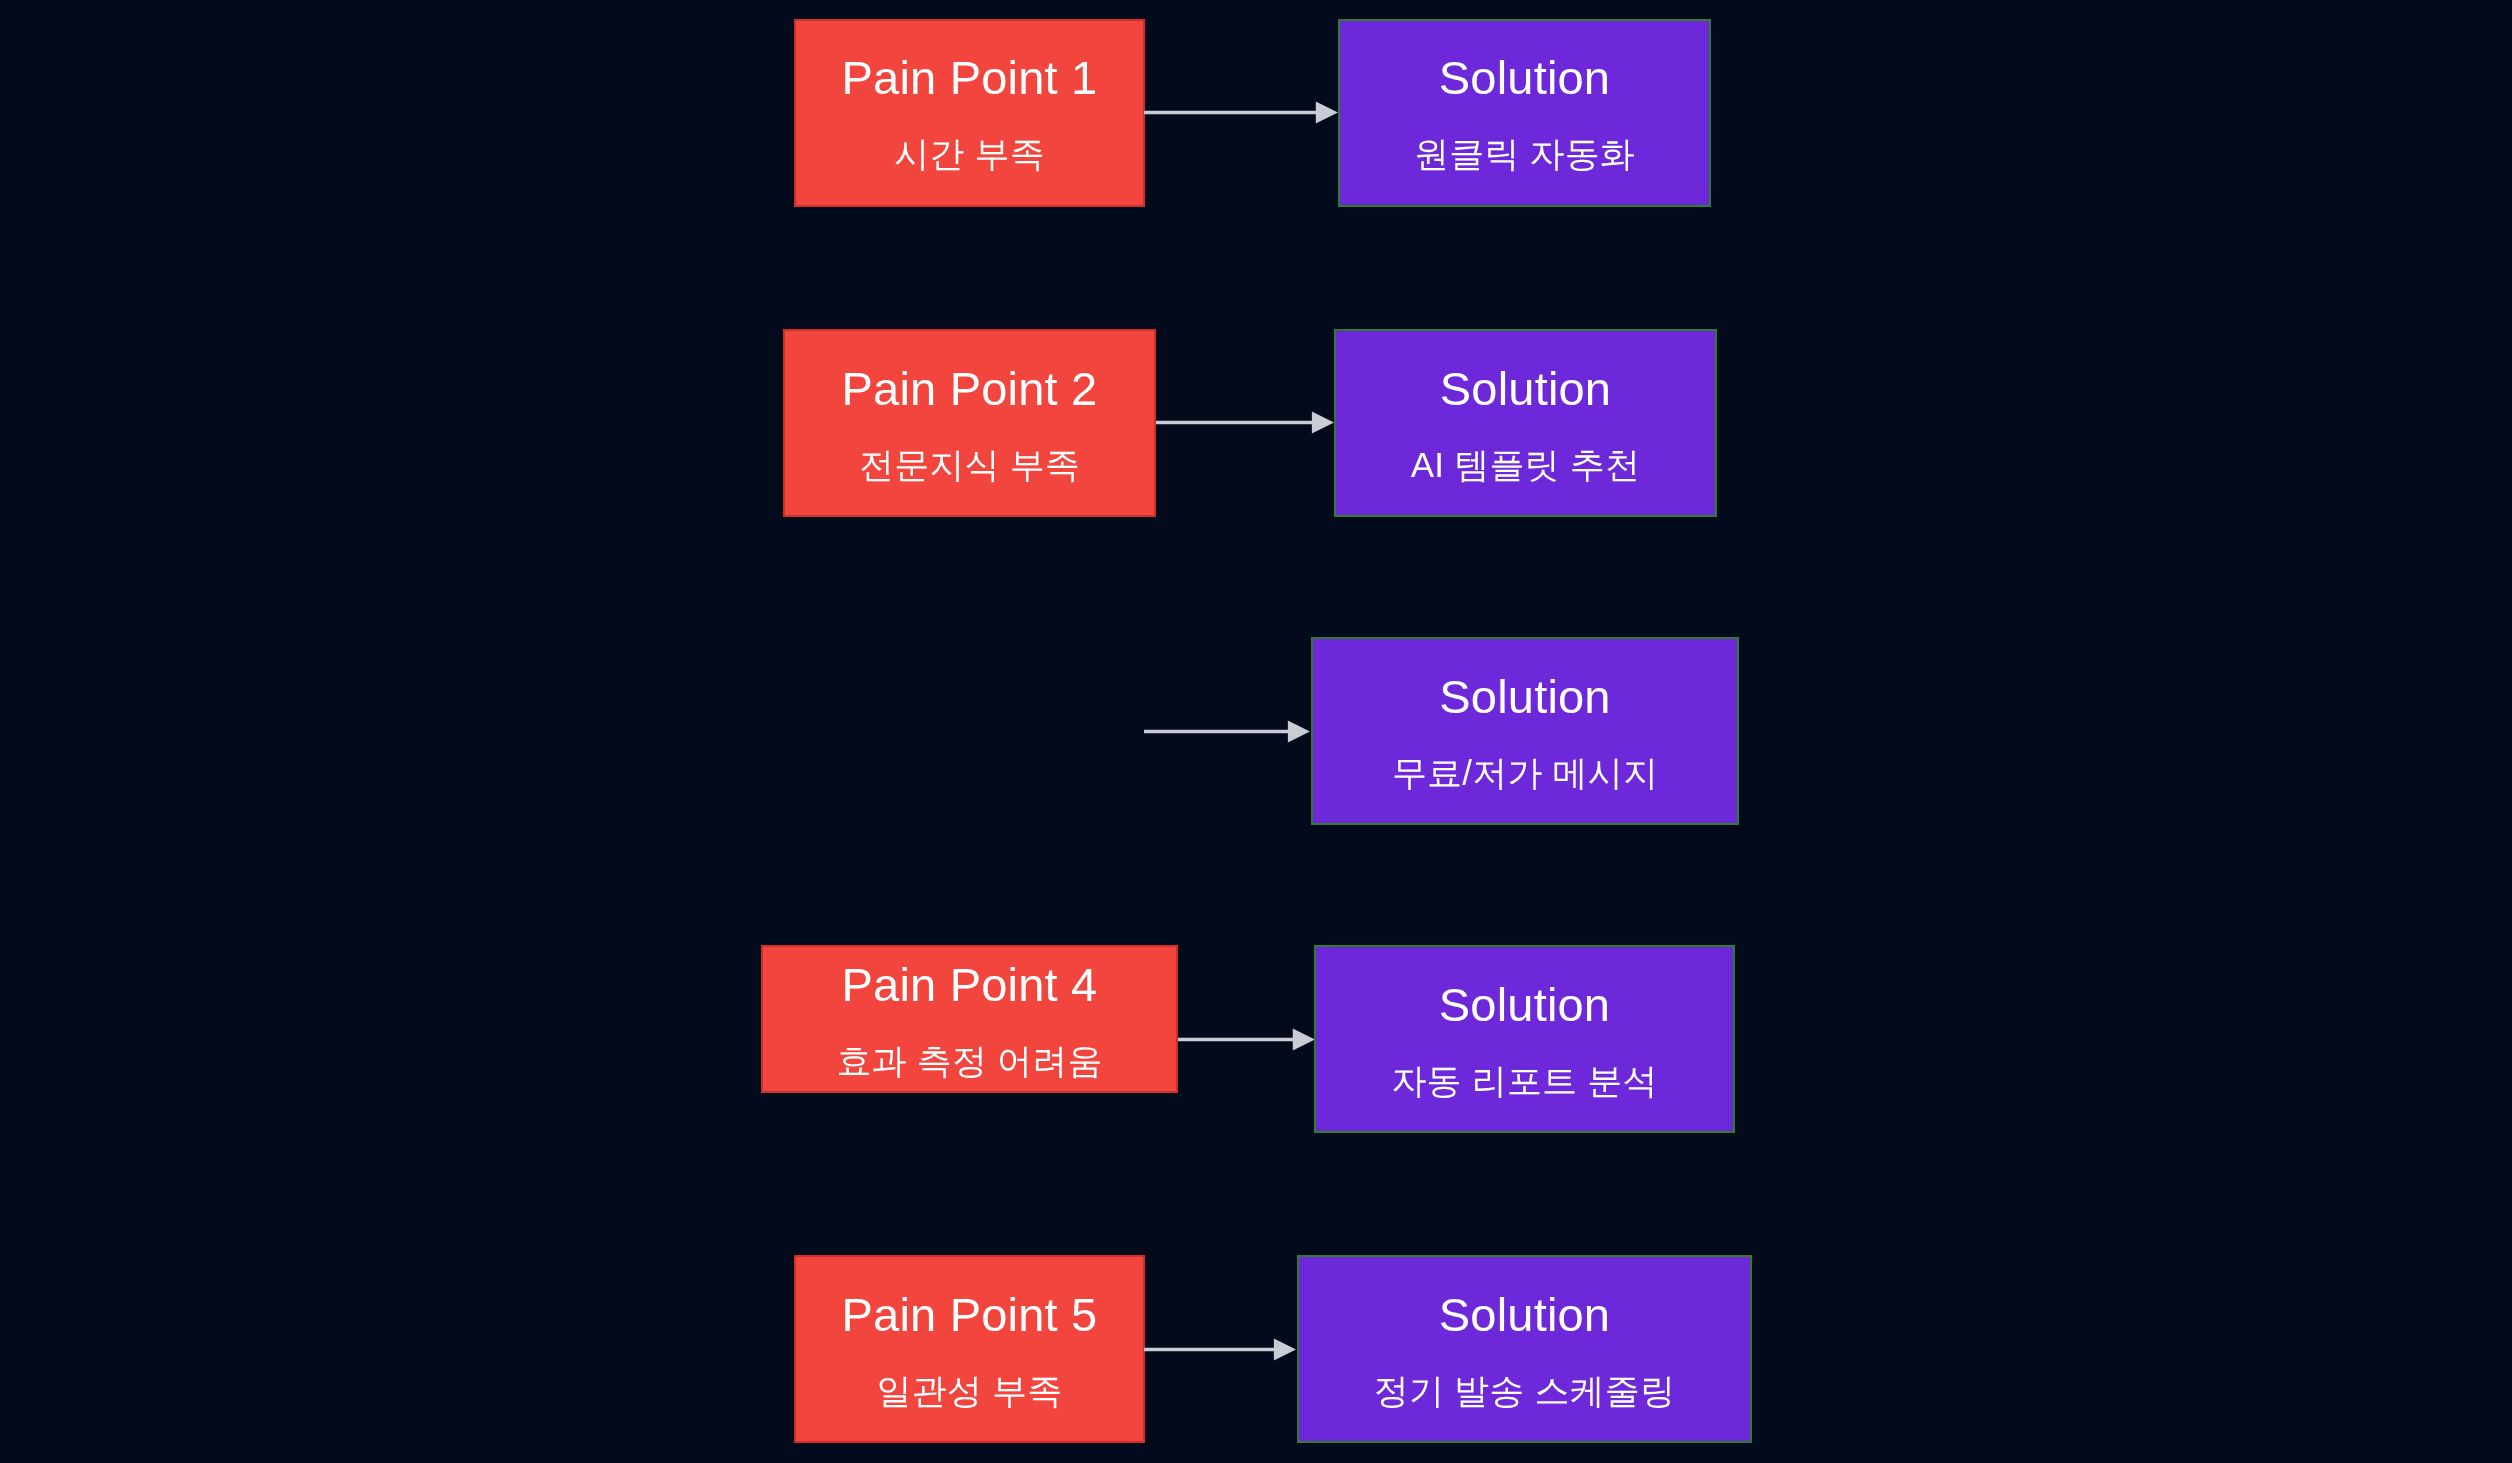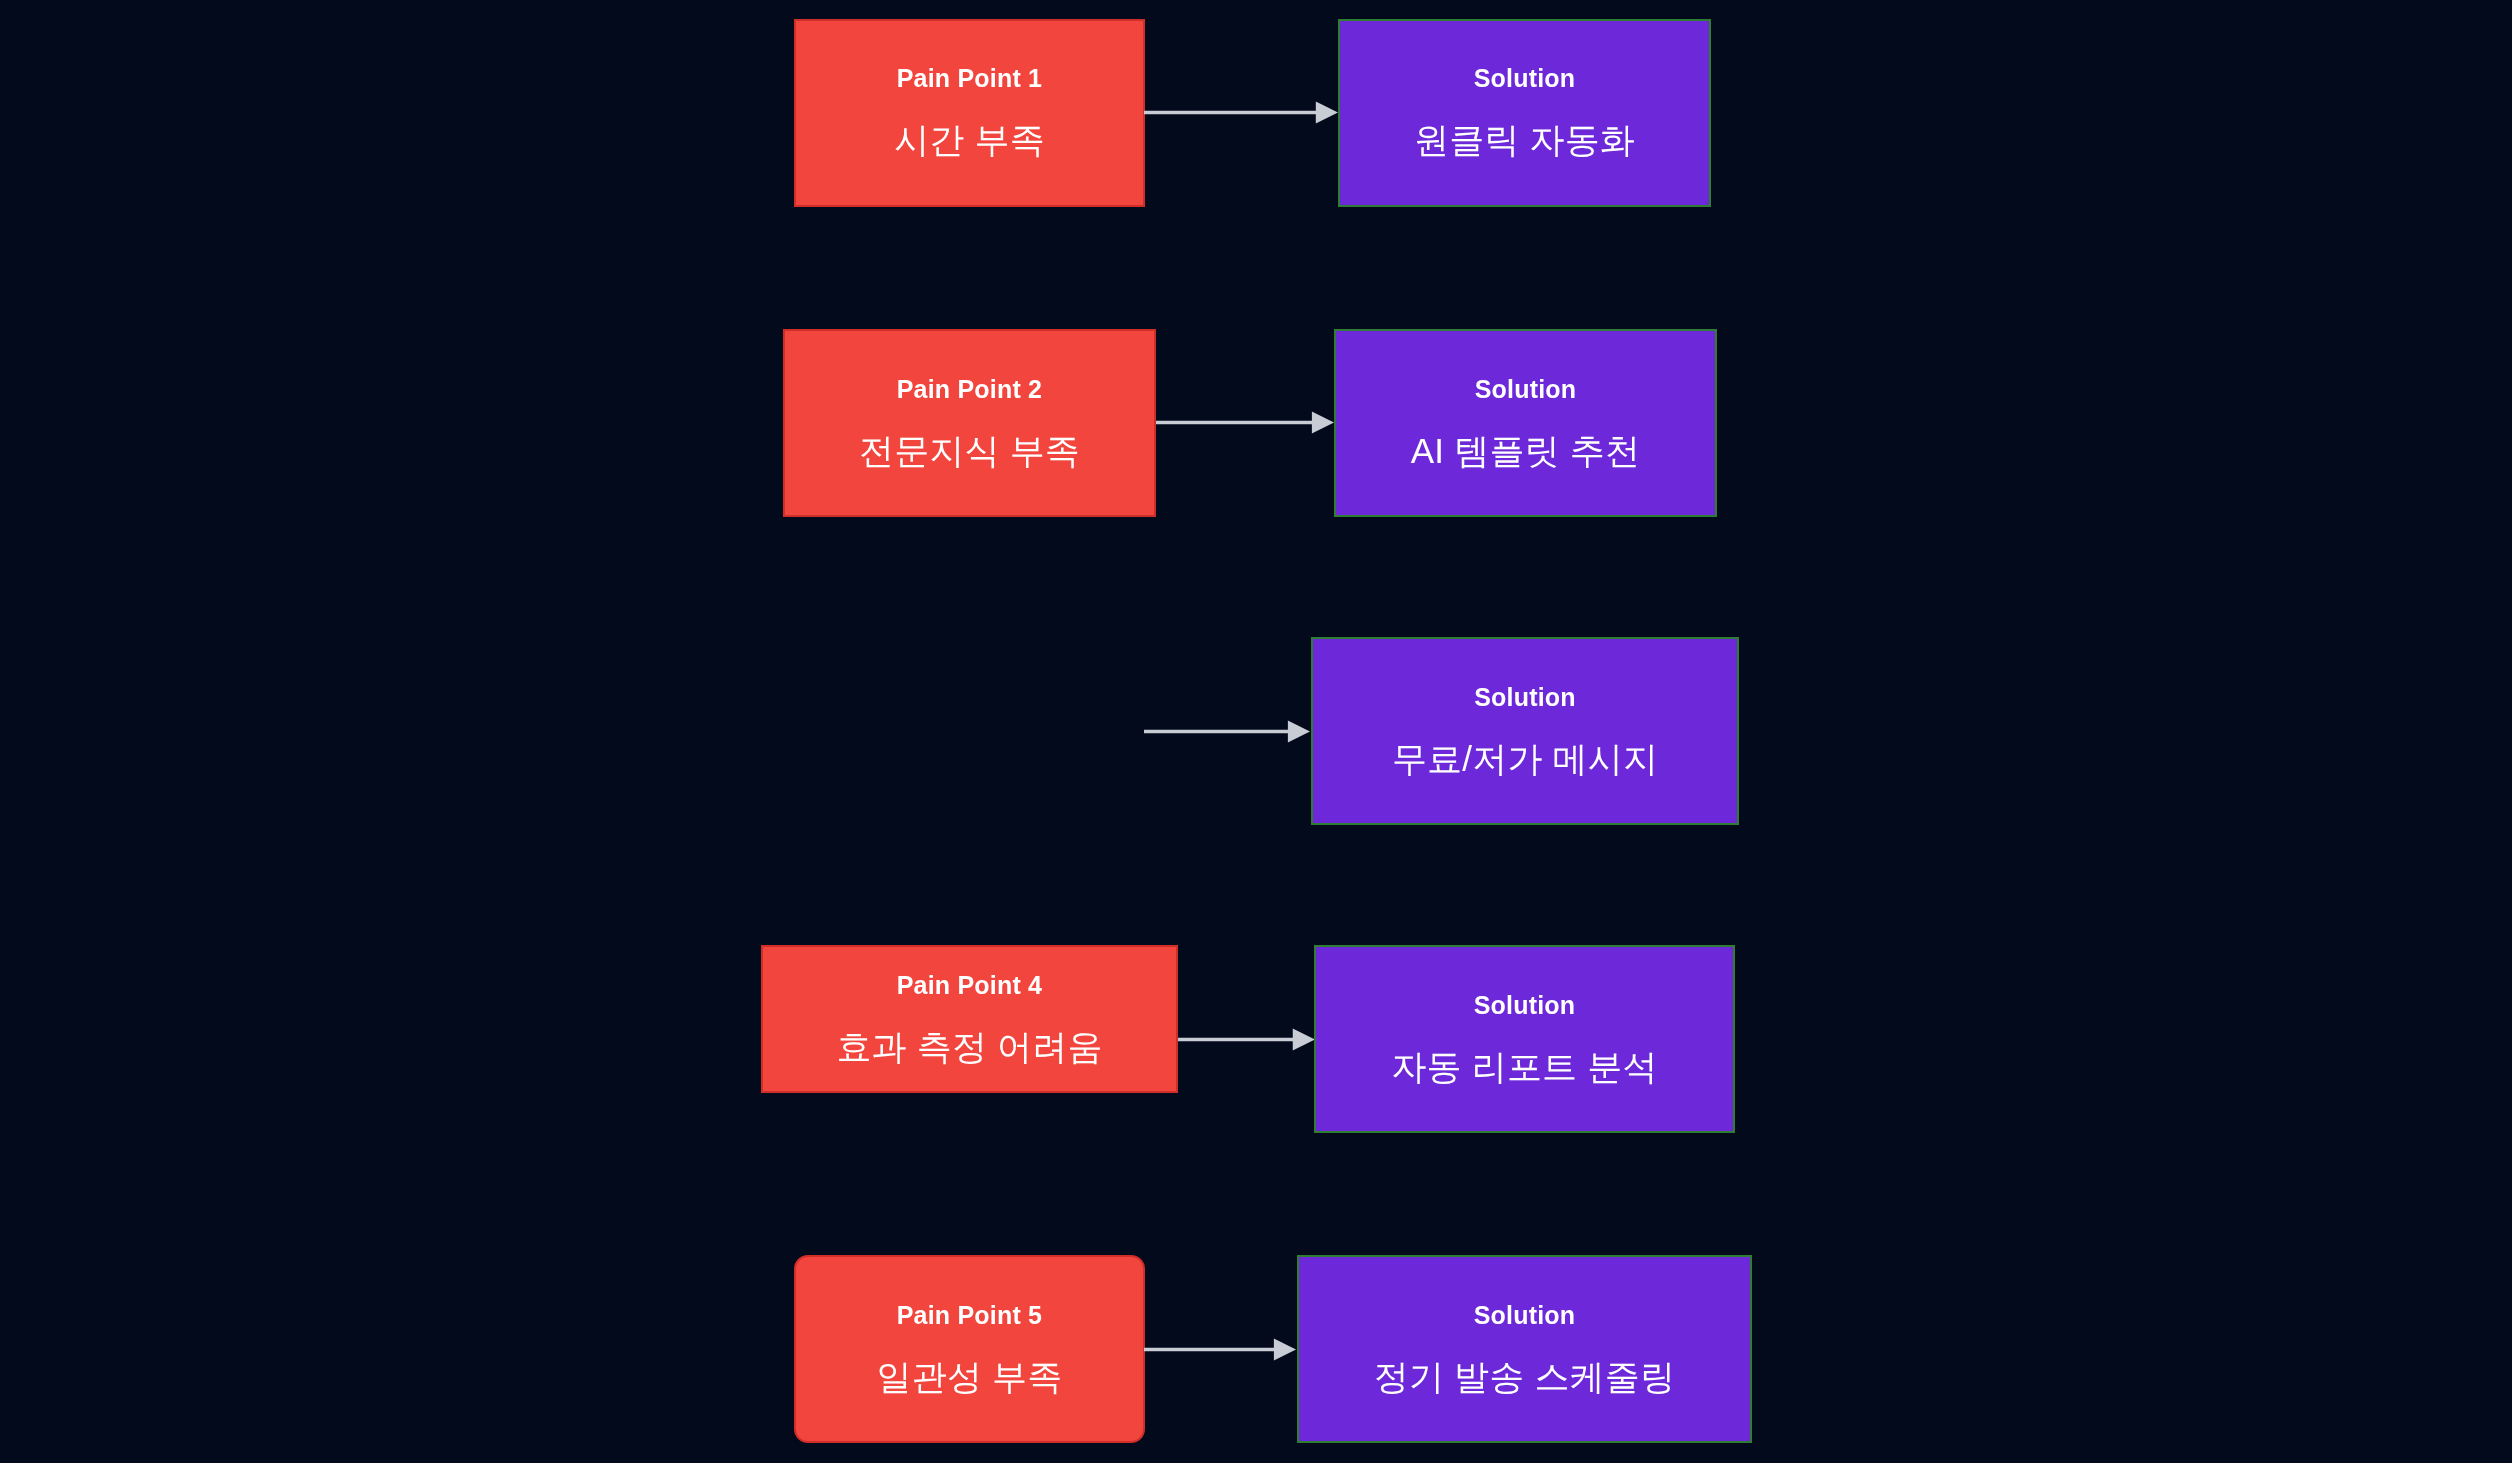--- a/index.html
+++ b/index.html
@@ -26,22 +26,22 @@
     flex-direction: column;
     align-items: center;
     justify-content: center;
     text-align: center;
     color: #ffffff;
     line-height: 1.28;
     letter-spacing: 0.2px;
   }
   .node .line1 {
     display: block;
-    font-size: 25px;
-    font-weight: 700;
+    font-size: 47px;
+    font-weight: 400;
   }
   .node .line2 {
     display: block;
     font-size: 35px;
     font-weight: 400;
     margin-top: 24px;
   }
   .node.pain {
     background: #f1453d;
     border: 2.8px solid #cf2f28;
@@ -114,21 +114,21 @@
     <svg width="137" height="37" viewBox="0 0 148 40">
       <line x1="0" y1="20" x2="126" y2="20" stroke="#c8ccd4" stroke-width="4"></line>
       <polygon points="124,8 148,20 124,32" fill="#c8ccd4"></polygon>
     </svg>
   </div>
   <div class="node solution" style="left:1314px; top:945px; width:421px; height:188px;">
     <span class="line1">Solution</span>
     <span class="line2">자동 리포트 분석</span>
   </div>
 
-  <div class="node pain" style="left:794px; top:1255px; width:351px; height:188px;border-radius:14px;">
+  <div class="node pain" style="left:794px; top:1255px; width:351px; height:188px;">
     <span class="line1">Pain Point 5</span>
     <span class="line2">일관성 부족</span>
   </div>
   <div class="edge" style="left:1144px; top:1331px; width:152px;">
     <svg width="152" height="37" viewBox="0 0 165 40">
       <line x1="0" y1="20" x2="143" y2="20" stroke="#c8ccd4" stroke-width="4"></line>
       <polygon points="141,8 165,20 141,32" fill="#c8ccd4"></polygon>
     </svg>
   </div>
   <div class="node solution" style="left:1297px; top:1255px; width:455px; height:188px;">

